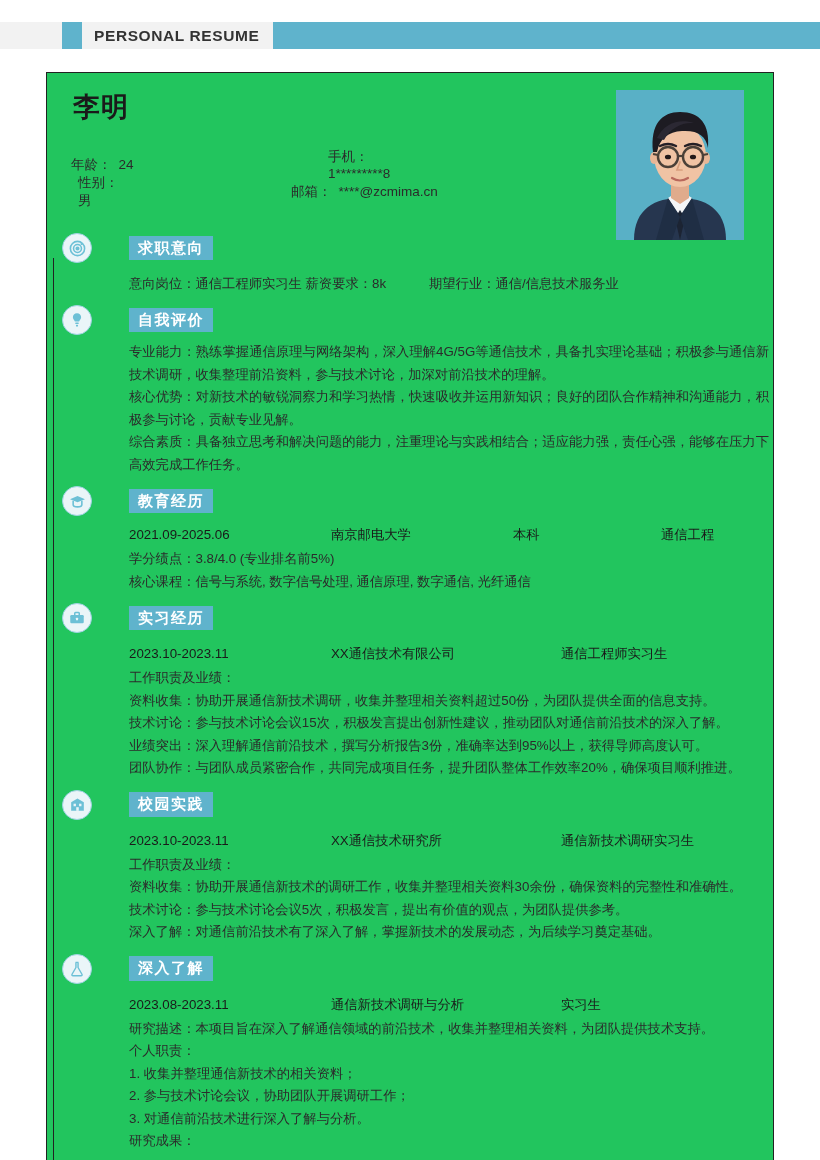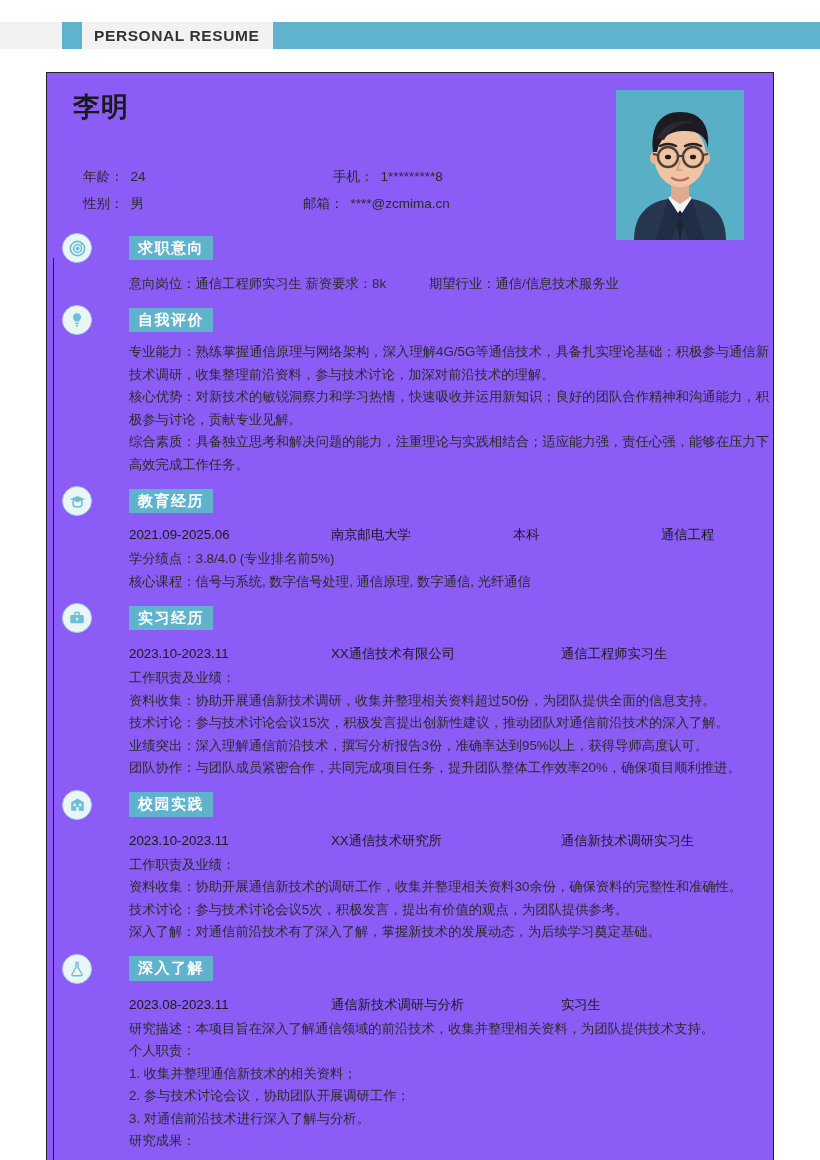--- a/index.html
+++ b/index.html
@@ -44,56 +44,55 @@
   }
   .banner-fill { flex: 1; background: #5fb3cc; }
 
   
   .card {
     position: absolute;
     left: 46px; top: 72px;
     width: 728px; height: 1088px;
     border: 1.4px solid #222222;
     border-bottom: none;
-    background: #8b5cf6;
+    background: #22c55e;
     overflow: hidden;
   }
 
   
   .person {
     position: relative;
     height: 158px;
   }
   .person-name {
     position: absolute;
     left: 26px; top: 16px;
     font-size: 27px;
     font-weight: bold;
     color: #1a1a1a;
     letter-spacing: 1px;
   }
   .info-grid {
     position: absolute;
-    left: 36px; top: 78px;
+    left: 24px; top: 78px;
     width: 470px;
-    margin-top: 12px;
   }
   .info-row {
     display: flex;
     height: 27px;
     align-items: center;
   }
   .info-cell {
     display: flex;
     align-items: baseline;
     font-size: 13.5px;
     color: #2b2b2b;
   }
   .info-cell.c1 { width: 250px; }
-  .info-cell.c2 { width: 220px; }
+  .info-cell.c2 { width: 220px; flex-direction: column; }
   .info-label { white-space: nowrap; }
   .info-value { margin-left: 7px; white-space: nowrap; }
 
   
   .photo {
     position: absolute;
     right: 29px; top: 17px;
     width: 128px; height: 150px;
     background: #59b0c6;
     overflow: hidden;

